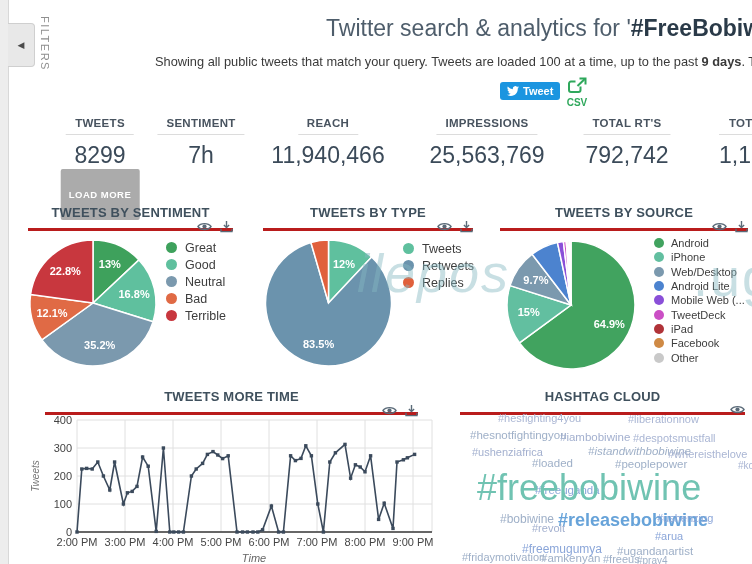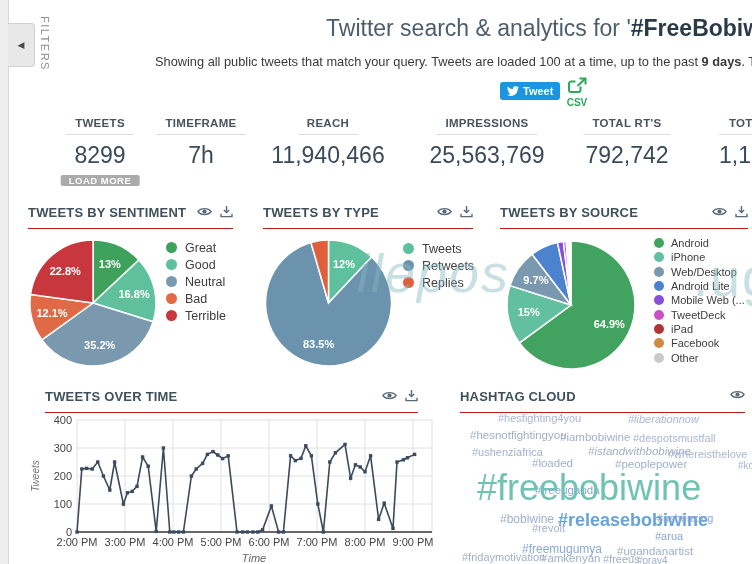--- a/index.html
+++ b/index.html
@@ -24,24 +24,24 @@
   .csv{position:absolute;left:561px;top:77px;width:32px;text-align:center;cursor:pointer;}
   .csv-label{color:#2fa85c;font-weight:700;font-size:10px;margin-top:-1px;}
   
   .stat{position:absolute;top:113px;text-align:center;transform:translateX(-50%);}
   .stat .lab{display:inline-block;font-size:11.5px;font-weight:700;color:#48535f;letter-spacing:.3px;
        padding:0 9px 5px;border-bottom:1px solid #dcdcdc;white-space:nowrap;}
   .stat .val{font-size:23px;color:#3b4a59;margin-top:7px;white-space:nowrap;}
   .s0{left:100px}.s1{left:201px}.s2{left:328px}.s3{left:487px}.s4{left:627px}
   .s5{left:719px;transform:none;text-align:left;}
   .s5 .lab{padding-left:10px;}
-  .load-more{margin-top:6px;background:#ababab;color:#fff;border:none;border-radius:2px;
-       font-size:9.5px;font-weight:700;letter-spacing:.5px;padding:0 8px;cursor:pointer;font-family:inherit;}
-  
-  .chart-header{position:absolute;height:23px;display:flex;align-items:flex-start;border-bottom:1px solid #b91c1c;}
+  .load-more{background:#ababab;color:#fff;border:none;border-radius:2px;
+       font-size:9.5px;font-weight:700;letter-spacing:.5px;padding:20px 8px;cursor:pointer;font-family:inherit;}
+  
+  .chart-header{position:absolute;height:23px;display:flex;align-items:center;border-bottom:3px solid #b91c1c;flex-direction:column;}
   .chart-title{font-size:13px;font-weight:700;color:#3f505d;letter-spacing:.2px;white-space:nowrap;}
   .hicons{margin-left:auto;display:flex;align-items:center;gap:8px;}
   .hicons span{display:flex;cursor:pointer;}
   .h0{left:28px;top:205px;width:205px;}
   .h1{left:263px;top:205px;width:210px;}
   .h2{left:500px;top:205px;width:248px;}
   .h3{left:45px;top:389px;width:373px;}
   .h4{left:460px;top:389px;width:285px;}
   
   .pie{position:absolute;}
@@ -101,21 +101,21 @@
     </span>
     <div class="csv-label">CSV</div>
   </div>
 
   <div class="stat s0">
     <span class="lab">TWEETS</span>
     <div class="val">8299</div>
     <button class="load-more">LOAD MORE</button>
   </div>
   <div class="stat s1">
-    <span class="lab">TIMEFRAME</span>
+    <span class="lab">SENTIMENT</span>
     <div class="val">7h</div>
   </div>
   <div class="stat s2">
     <span class="lab">REACH</span>
     <div class="val">11,940,466</div>
   </div>
   <div class="stat s3">
     <span class="lab">IMPRESSIONS</span>
     <div class="val">25,563,769</div>
   </div>
@@ -176,21 +176,21 @@
       <span>
           <svg width="13" height="13" viewBox="0 0 13 13">
             <path d="M6.5 1 V7" stroke="#5a6a78" stroke-width="1.4" fill="none"></path>
             <path d="M3.9 4.9 L6.5 7.6 L9.1 4.9" stroke="#5a6a78" stroke-width="1.4" fill="none"></path>
             <path d="M1 8.7 V11.6 H12 V8.7" stroke="#5a6a78" stroke-width="1.4" fill="none"></path>
           </svg>
         </span>
     </span>
   </div>
   <div class="chart-header h3">
-    <span class="chart-title">TWEETS OVER TIME</span>
+    <span class="chart-title">TWEETS MORE TIME</span>
     <span class="hicons">
       <span>
           <svg width="15" height="11" viewBox="0 0 15 11">
             <path d="M1 5.5 C3.6 1.6 11.4 1.6 14 5.5 C11.4 9.4 3.6 9.4 1 5.5 Z" fill="none" stroke="#5a6a78" stroke-width="1.4"></path>
             <circle cx="7.5" cy="5.5" r="2.1" fill="#5a6a78"></circle>
           </svg>
         </span>
       <span>
           <svg width="13" height="13" viewBox="0 0 13 13">
             <path d="M6.5 1 V7" stroke="#5a6a78" stroke-width="1.4" fill="none"></path>
@@ -415,21 +415,21 @@
         <rect x="363.3" y="113.7" width="3.4" height="3.4" fill="#3b4a5c"></rect>
         <rect x="367.3" y="47.3" width="3.4" height="3.4" fill="#3b4a5c"></rect>
         <rect x="373.7" y="45.1" width="3.4" height="3.4" fill="#3b4a5c"></rect>
         <rect x="377.7" y="43.1" width="3.4" height="3.4" fill="#3b4a5c"></rect>
         <rect x="384.9" y="39.7" width="3.4" height="3.4" fill="#3b4a5c"></rect>
       </g>
     </svg>
 
   <div id="cloud">
       <span class="tag" style="left: 38px; top: 2px; font-size: 11px; color: rgb(169, 181, 211);">#hesfighting4you</span>
-      <span class="tag" style="left: 168px; top: 3px; font-size: 11px; color: rgb(170, 182, 212); font-style: italic;">#liberationnow</span>
+      <span class="tag" style="left: 168px; top: 3px; font-size: 11px; color: rgb(170, 182, 212);">#liberationnow</span>
       <span class="tag" style="left: 10px; top: 19px; font-size: 11.5px; color: rgb(159, 176, 200);">#hesnotfightingyou</span>
       <span class="tag" style="left: 100px; top: 21px; font-size: 11.5px; color: rgb(163, 176, 207);">#iambobiwine</span>
       <span class="tag" style="left: 173px; top: 22px; font-size: 11px; color: rgb(170, 182, 212);">#despotsmustfall</span>
       <span class="tag" style="left: 12px; top: 36px; font-size: 11px; color: rgb(163, 176, 207);">#ushenziafrica</span>
       <span class="tag" style="left: 75px; top: 34px; font-size: 11.5px; color: rgb(139, 166, 217); margin-top: 40px;">#freeuganda</span>
       <span class="tag" style="left: 128px; top: 35px; font-size: 11.5px; color: rgb(159, 176, 200); font-style: italic;">#istandwithbobiwine</span>
       <span class="tag" style="left: 208px; top: 38px; font-size: 11px; color: rgb(170, 182, 212);">#whereisthelove</span>
       <span class="tag" style="left: 72px; top: 47px; font-size: 11.5px; color: rgb(159, 176, 200);">#loaded</span>
       <span class="tag" style="left: 155px; top: 48px; font-size: 11.5px; color: rgb(159, 176, 200);">#peoplepower</span>
       <span class="tag" style="left: 278px; top: 50px; font-size: 10px; color: rgb(170, 182, 212);">#kot</span>

